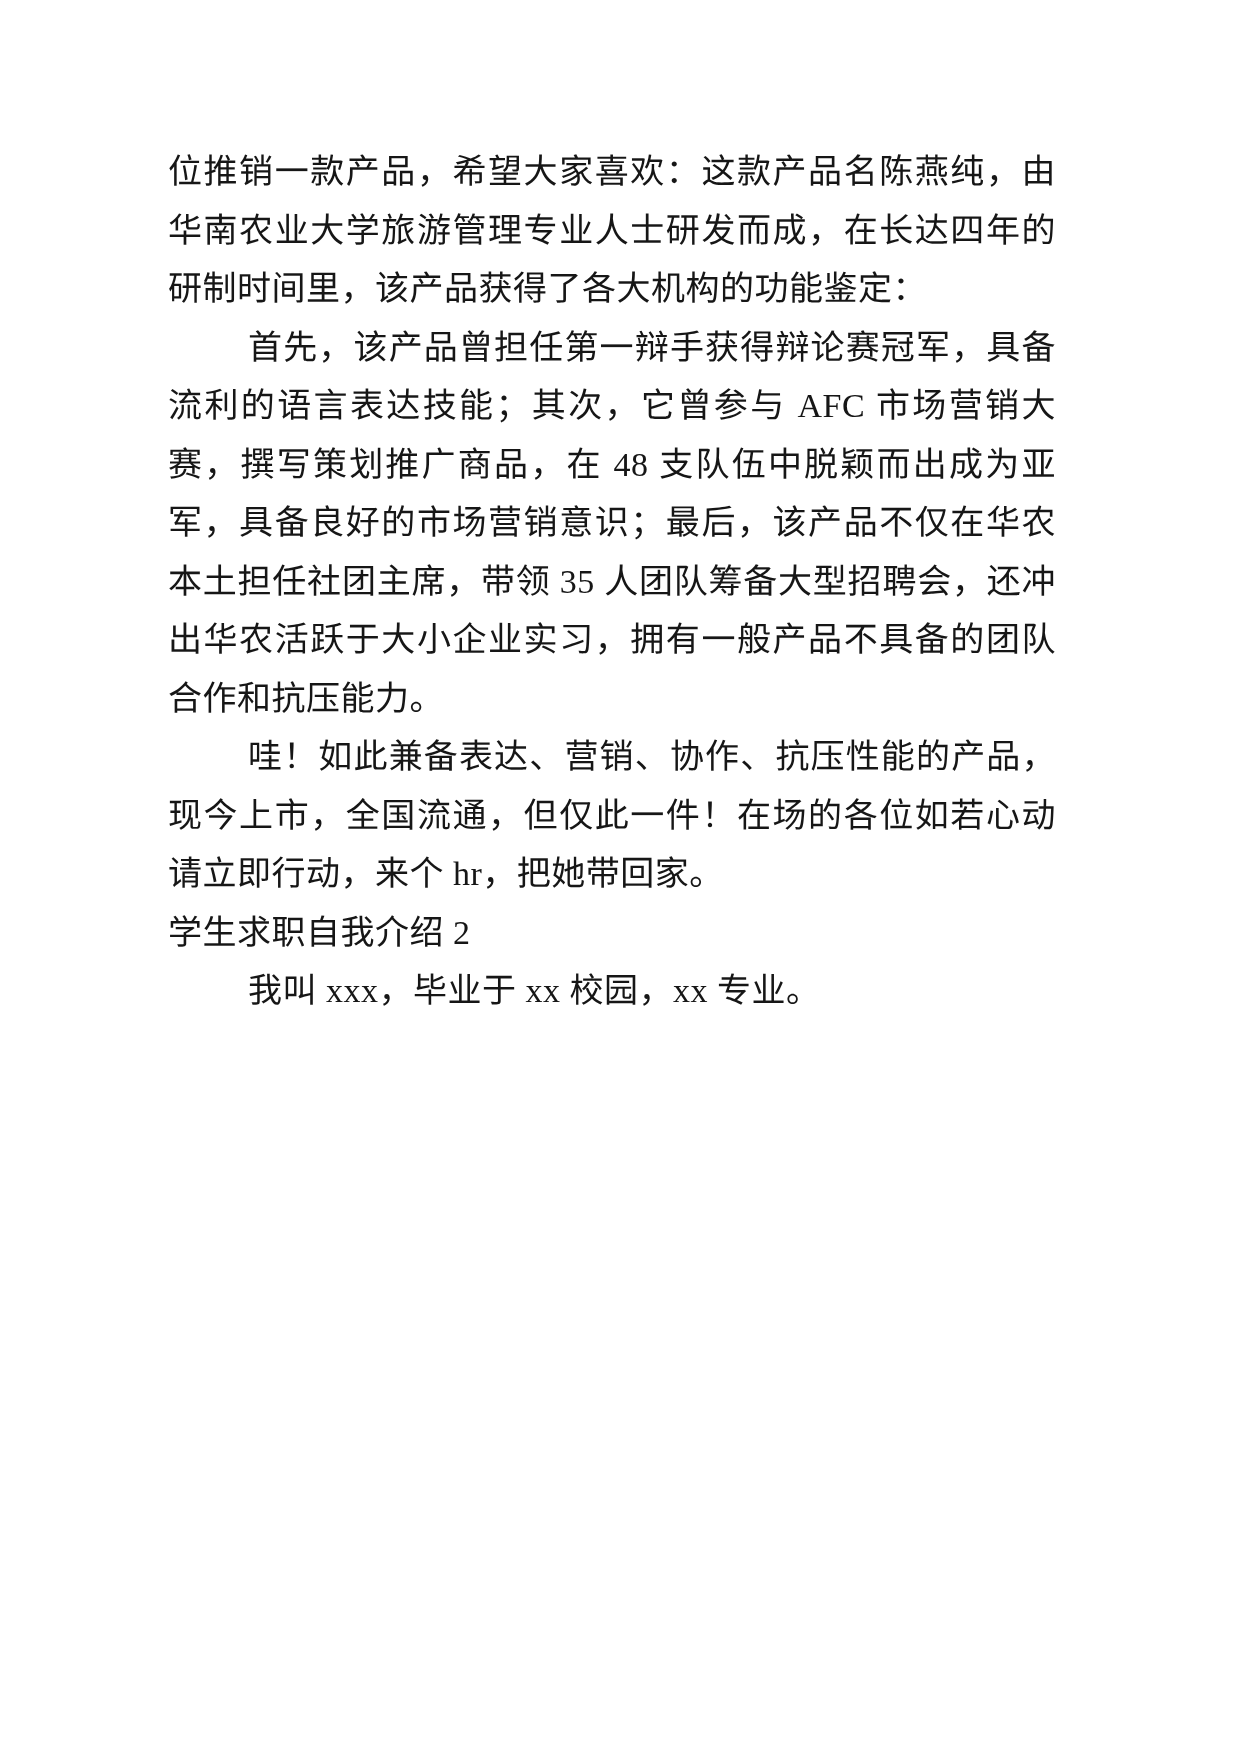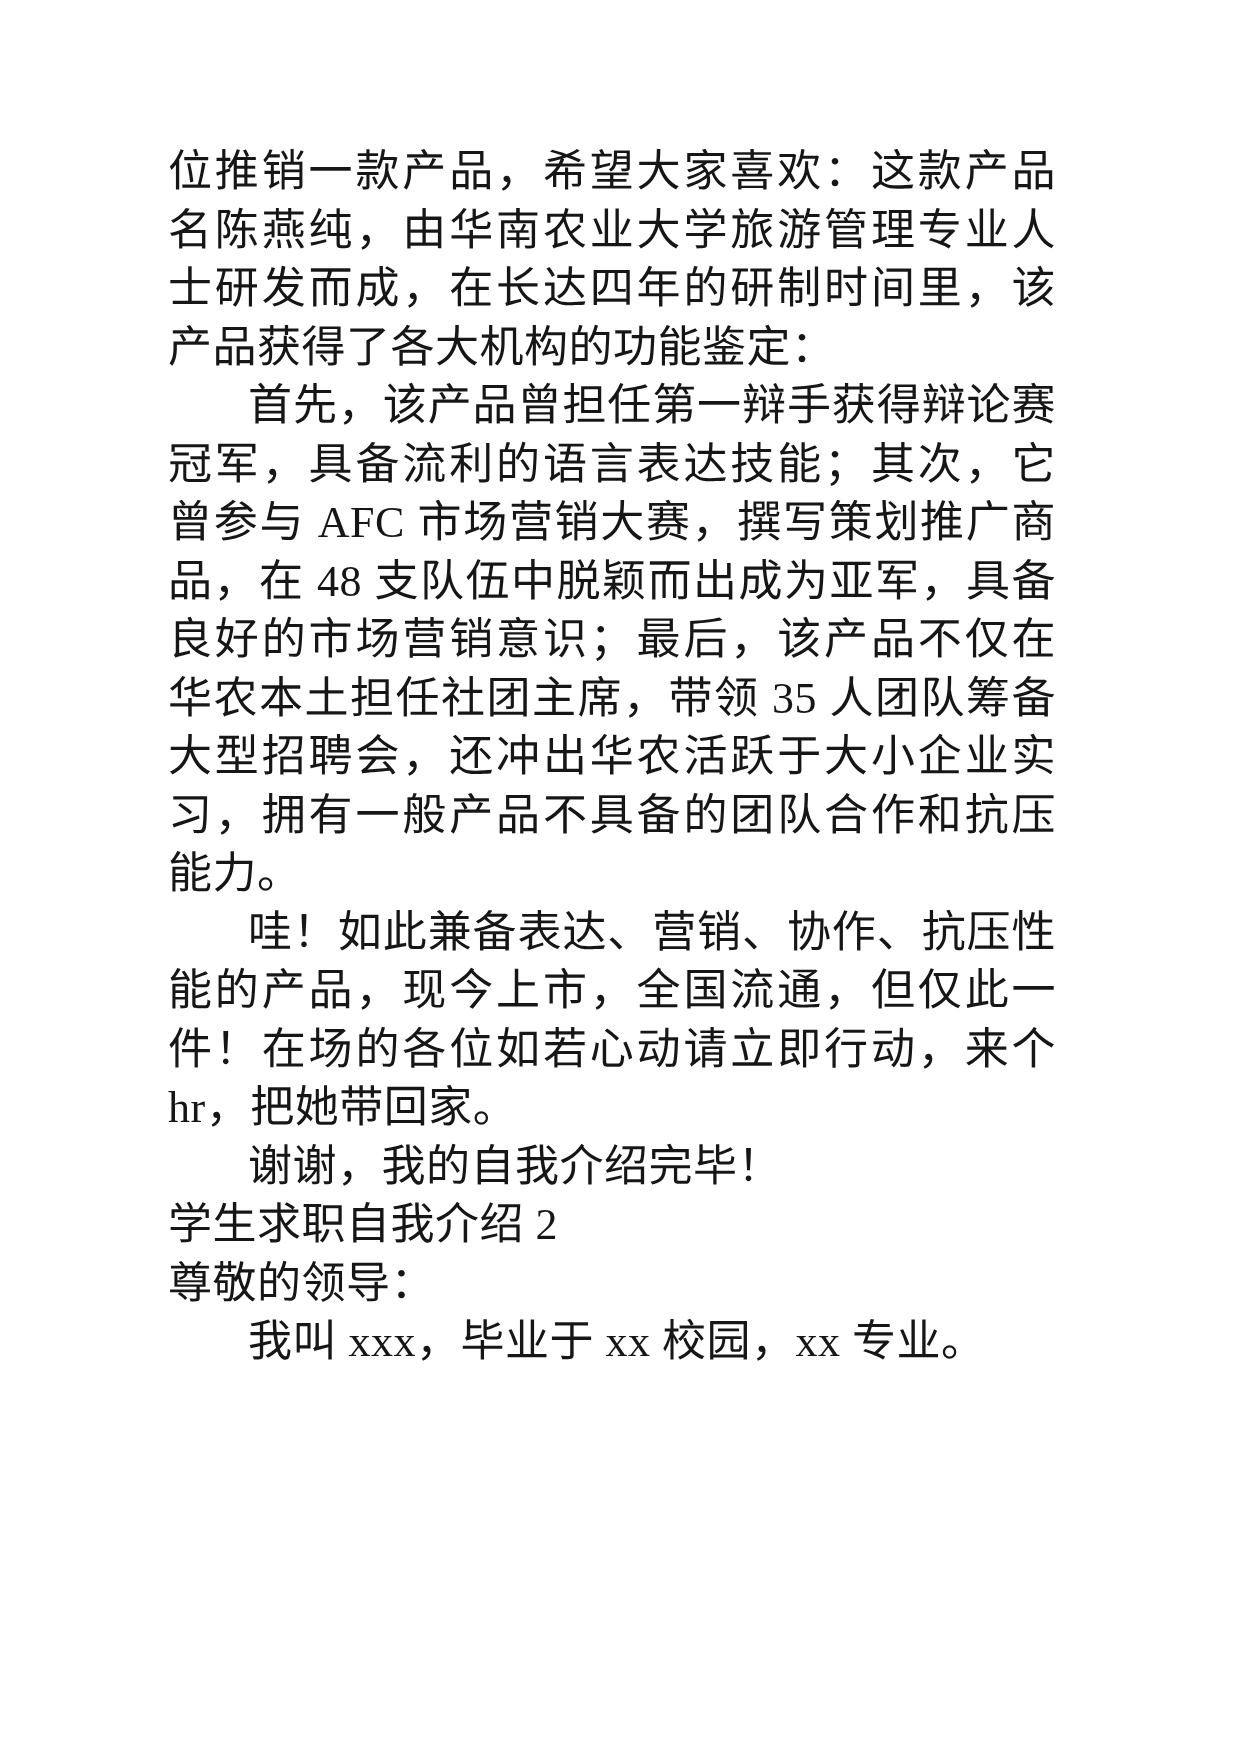--- a/index.html
+++ b/index.html
@@ -16,21 +16,21 @@
   .page {
     box-sizing: border-box;
     width: 1241px;
     height: 1754px;
     background: #ffffff;
     padding: 143px 185px 0 168px;
     color: #161616;
   }
   .doc-body p {
     margin: 0;
-    font-size: 44px;
+    font-size: 34px;
     line-height: 58.5px;
     text-align: justify;
     text-justify: inter-ideograph;
     letter-spacing: 0.5px;
     font-weight: 400;
     color: #161616;
   }
   .doc-body p.indent {
     text-indent: 80px;
   }
@@ -39,18 +39,16 @@
   }
 </style>
 </head>
 <body>
 
 <div class="page">
   <div class="doc-body">
     <p class="no-indent">位推销一款产品，希望大家喜欢：这款产品名陈燕纯，由华南农业大学旅游管理专业人士研发而成，在长达四年的研制时间里，该产品获得了各大机构的功能鉴定：</p>
     <p class="indent">首先，该产品曾担任第一辩手获得辩论赛冠军，具备流利的语言表达技能；其次，它曾参与 AFC 市场营销大赛，撰写策划推广商品，在 48 支队伍中脱颖而出成为亚军，具备良好的市场营销意识；最后，该产品不仅在华农本土担任社团主席，带领 35 人团队筹备大型招聘会，还冲出华农活跃于大小企业实习，拥有一般产品不具备的团队合作和抗压能力。</p>
     <p class="indent">哇！如此兼备表达、营销、协作、抗压性能的产品，现今上市，全国流通，但仅此一件！在场的各位如若心动请立即行动，来个 hr，把她带回家。</p>
-    <p class="indent">谢谢，我的自我介绍完毕！</p>
     <p class="no-indent">学生求职自我介绍 2</p>
-    <p class="no-indent">尊敬的领导：</p>
     <p class="indent">我叫 xxx，毕业于 xx 校园，xx 专业。</p>
   </div>
 </div>
 
 </body></html>

